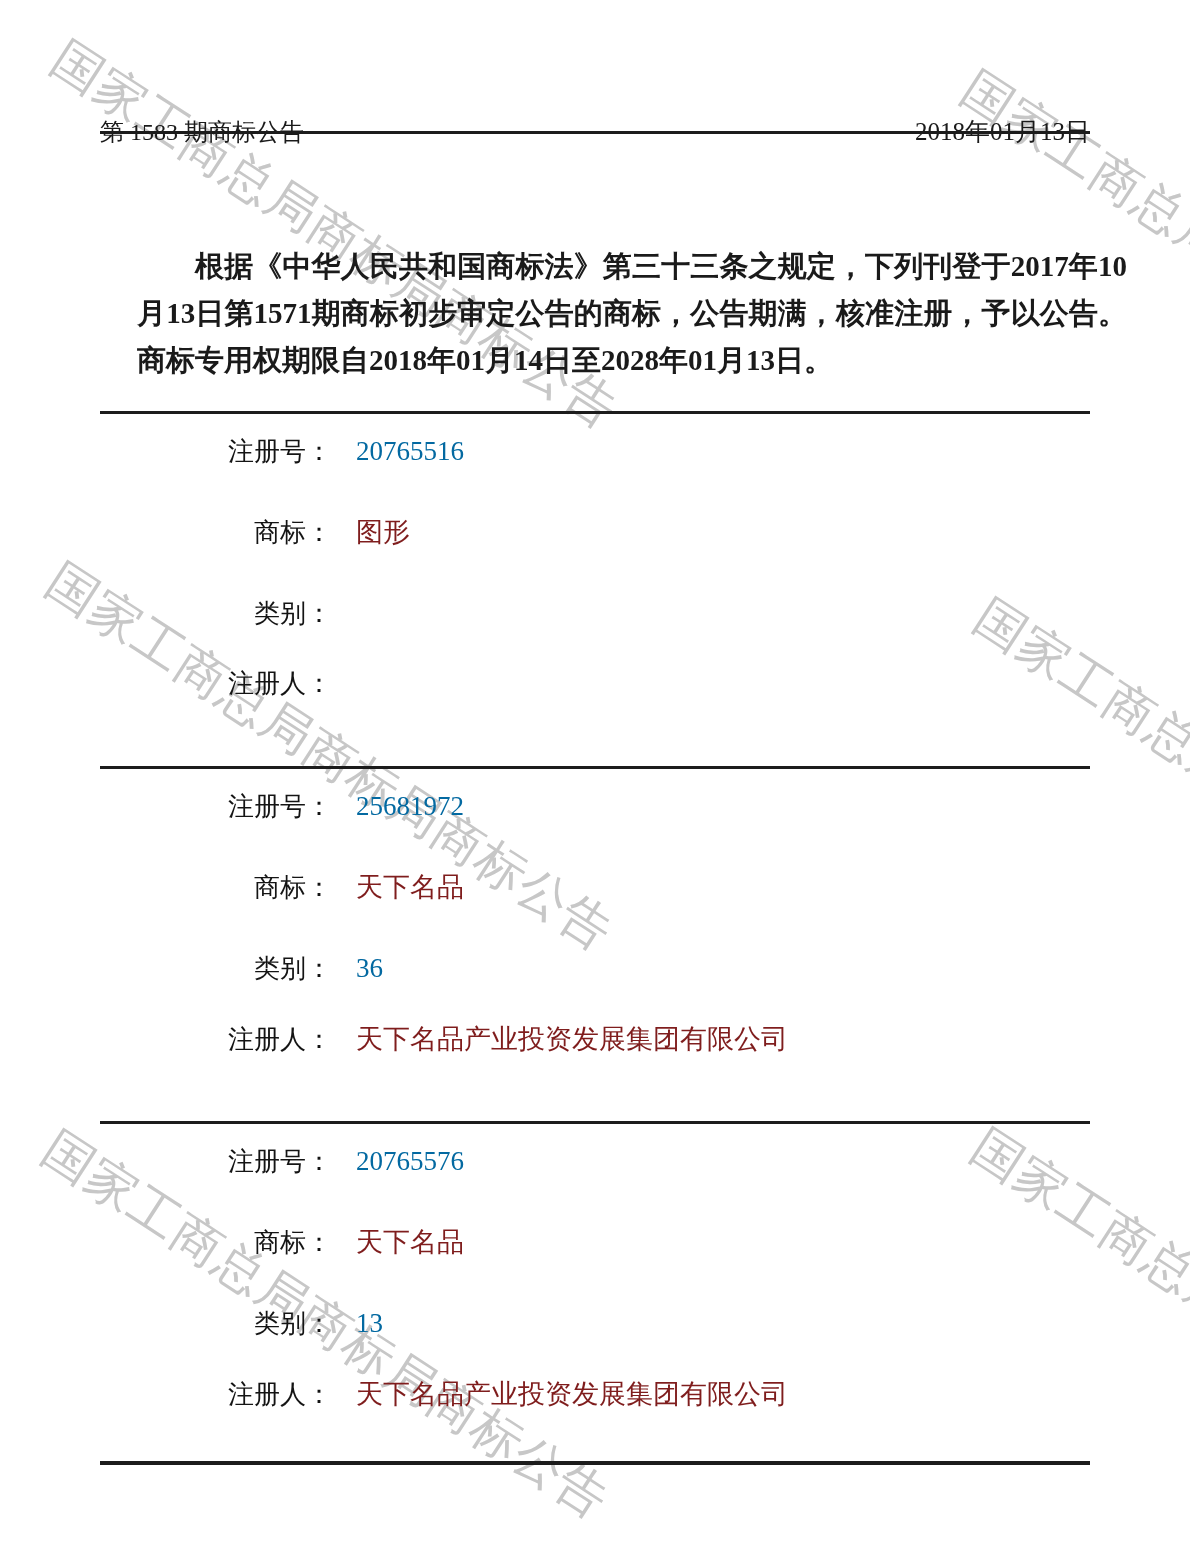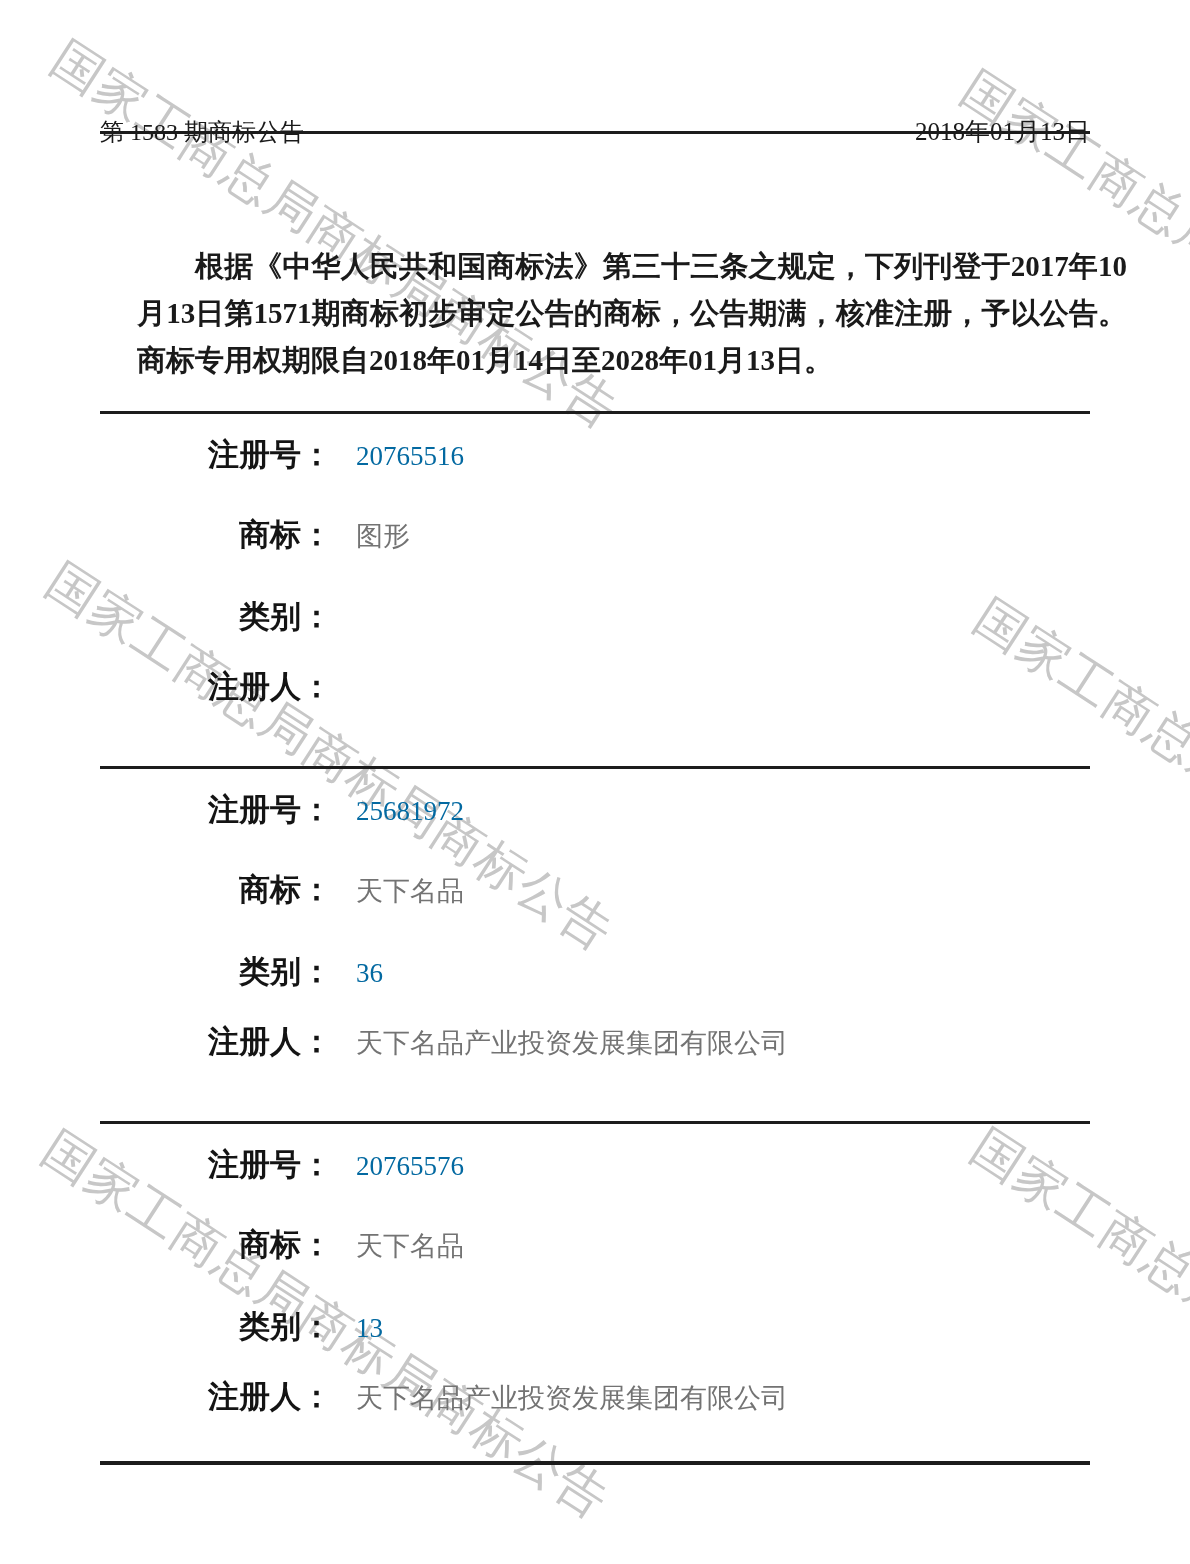--- a/index.html
+++ b/index.html
@@ -107,29 +107,29 @@
     display: flex;
     align-items: baseline;
   }
   .row.r1 { top: 20px; }
   .row.r2 { top: 100px; }
   .row.r3 { top: 182px; }
   .row.r4 { top: 252px; }
   .lab {
     width: 232px;
     text-align: right;
-    font-size: 31px;
-    font-weight: bold;
+    font-size: 26px;
+    font-weight: normal;
     font-family: "Liberation Sans", "DejaVu Sans", sans-serif;
     color: #141414;
   }
   .val {
     margin-left: 24px;
     font-size: 27px;
-    color: #737373;
+    color: #7f1d1d;
     font-family: "Liberation Serif", "DejaVu Serif", serif;
   }
   .val.num { color: #0369a1; }
   .bottom-rule {
     position: absolute;
     left: 100px;
     width: 990px;
     top: 1461px;
     height: 4px;
     background: #1c1c1c;

